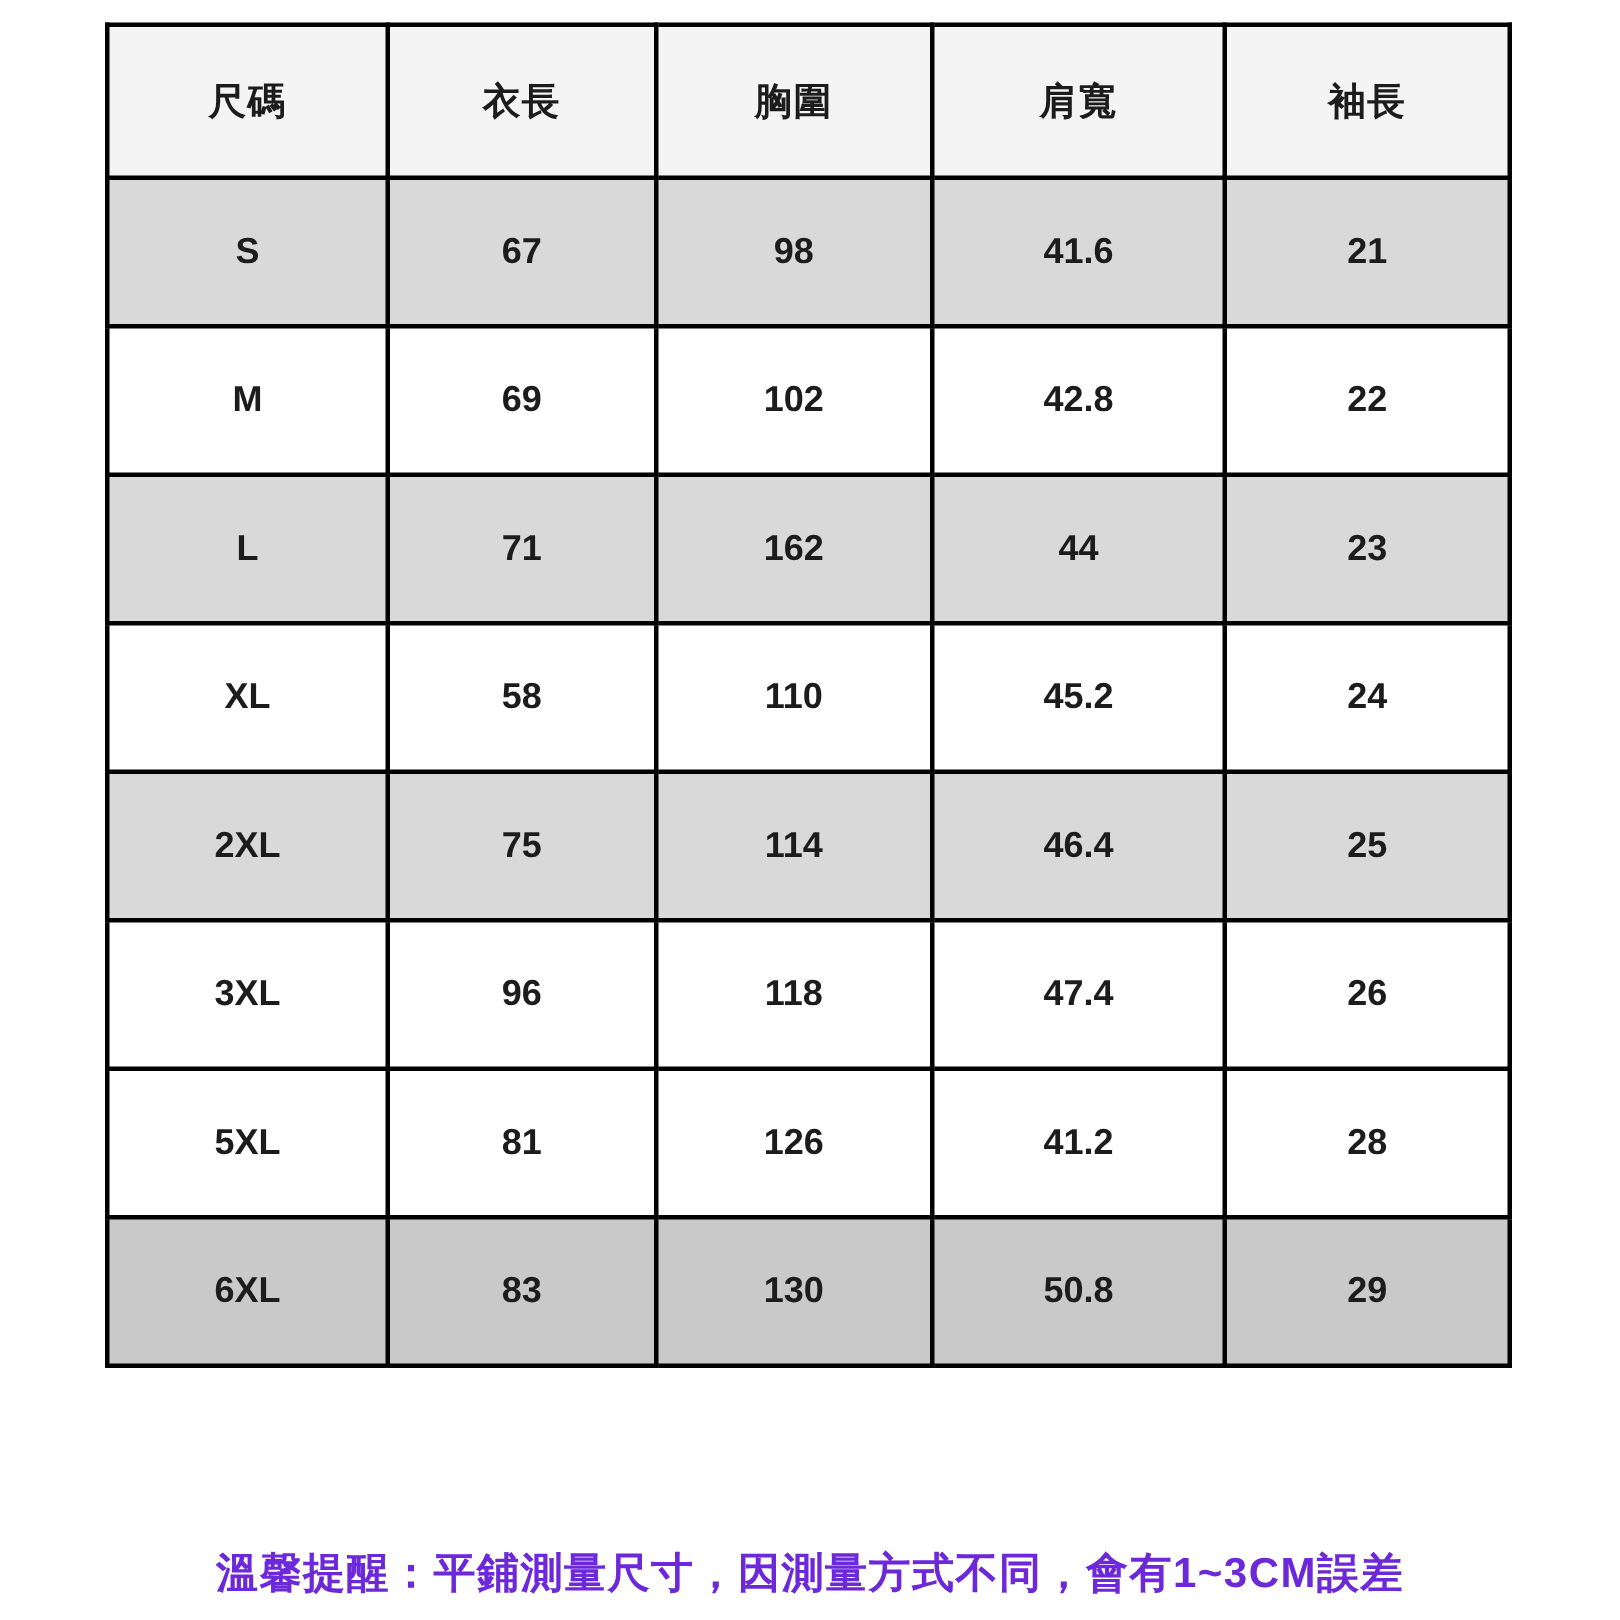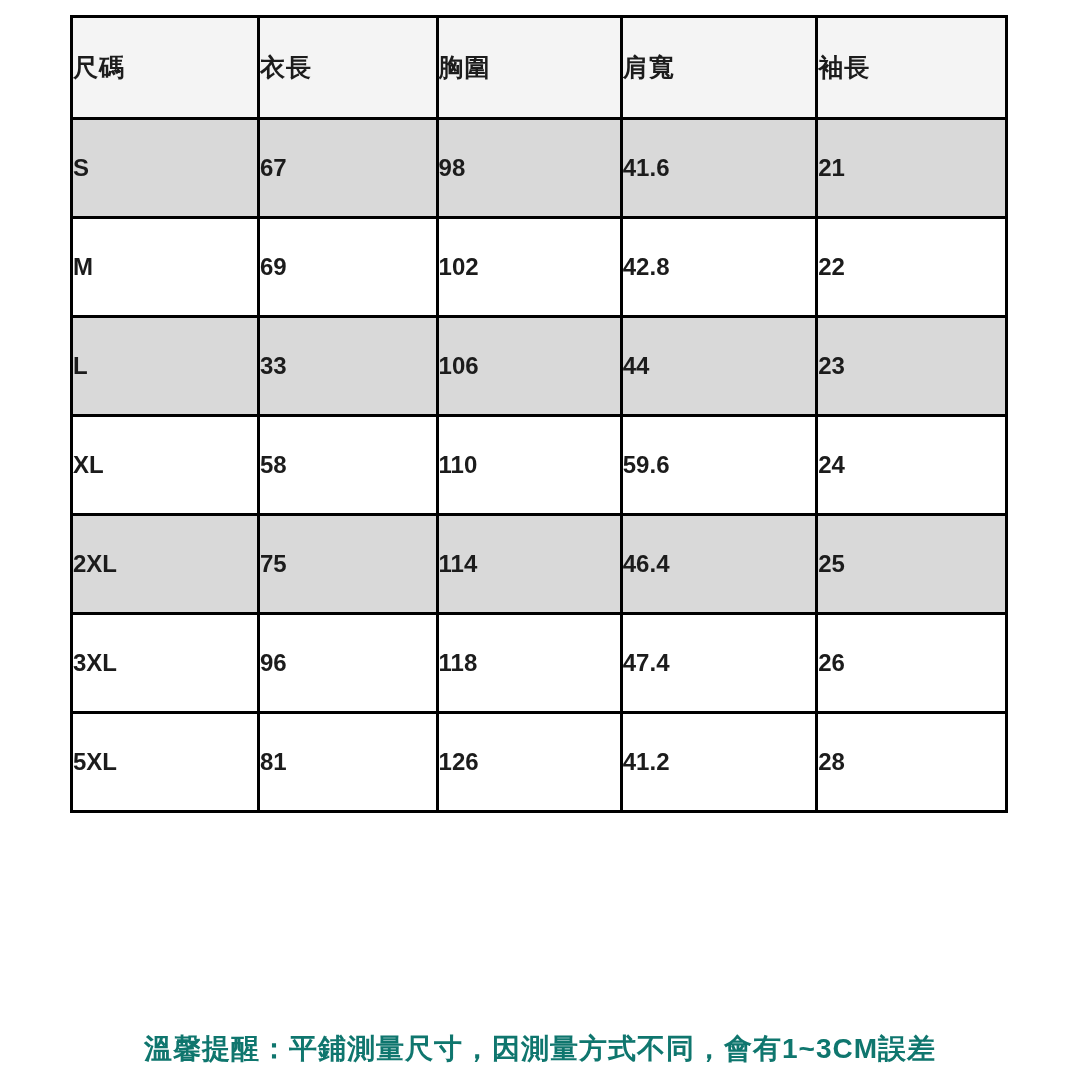--- a/index.html
+++ b/index.html
@@ -21,21 +21,21 @@
   .size-table {
     position: absolute;
     left: 70px;
     top: 15px;
     width: 938px;
     border-collapse: collapse;
     table-layout: fixed;
   }
   .size-table th, .size-table td {
     border: 3px solid var(--border-color);
-    text-align: left;
+    text-align: center;
     vertical-align: middle;
     font-weight: bold;
     color: var(--text-color);
     margin-top: 16px;
   }
   .size-table thead tr { height: 102px; }
   .size-table thead th {
     background: var(--header-bg);
     font-size: 25px;
     letter-spacing: 1px;
@@ -46,21 +46,21 @@
   .size-table tbody tr.row-white td { background: var(--row-white); }
   .size-table tbody tr.row-gray-dark td { background: var(--row-gray-dark); }
   .footer-note {
     position: absolute;
     left: 0;
     top: 1030px;
     width: 1080px;
     text-align: center;
     font-size: 28px;
     font-weight: bold;
-    color: #0f766e;
+    color: #6d28d9;
     letter-spacing: 1px;
   }
 </style>
 </head>
 <body>
 
 <table class="size-table">
   <colgroup>
       <col style="width: 20%;">
       <col style="width: 19.1%;">
@@ -87,30 +87,30 @@
       </tr>
       <tr class="row-white">
         <td>M</td>
         <td>69</td>
         <td>102</td>
         <td>42.8</td>
         <td>22</td>
       </tr>
       <tr class="row-gray">
         <td>L</td>
-        <td>33</td>
-        <td>106</td>
+        <td>71</td>
+        <td>162</td>
         <td>44</td>
         <td>23</td>
       </tr>
       <tr class="row-white">
         <td>XL</td>
         <td>58</td>
         <td>110</td>
-        <td>59.6</td>
+        <td>45.2</td>
         <td>24</td>
       </tr>
       <tr class="row-gray">
         <td>2XL</td>
         <td>75</td>
         <td>114</td>
         <td>46.4</td>
         <td>25</td>
       </tr>
       <tr class="row-white">
@@ -120,16 +120,23 @@
         <td>47.4</td>
         <td>26</td>
       </tr>
       <tr class="row-white">
         <td>5XL</td>
         <td>81</td>
         <td>126</td>
         <td>41.2</td>
         <td>28</td>
       </tr>
+      <tr class="row-gray-dark">
+        <td>6XL</td>
+        <td>83</td>
+        <td>130</td>
+        <td>50.8</td>
+        <td>29</td>
+      </tr>
     </tbody>
 </table>
 
 <div class="footer-note">溫馨提醒：平鋪測量尺寸，因測量方式不同，會有1~3CM誤差</div>
 
 </body></html>

